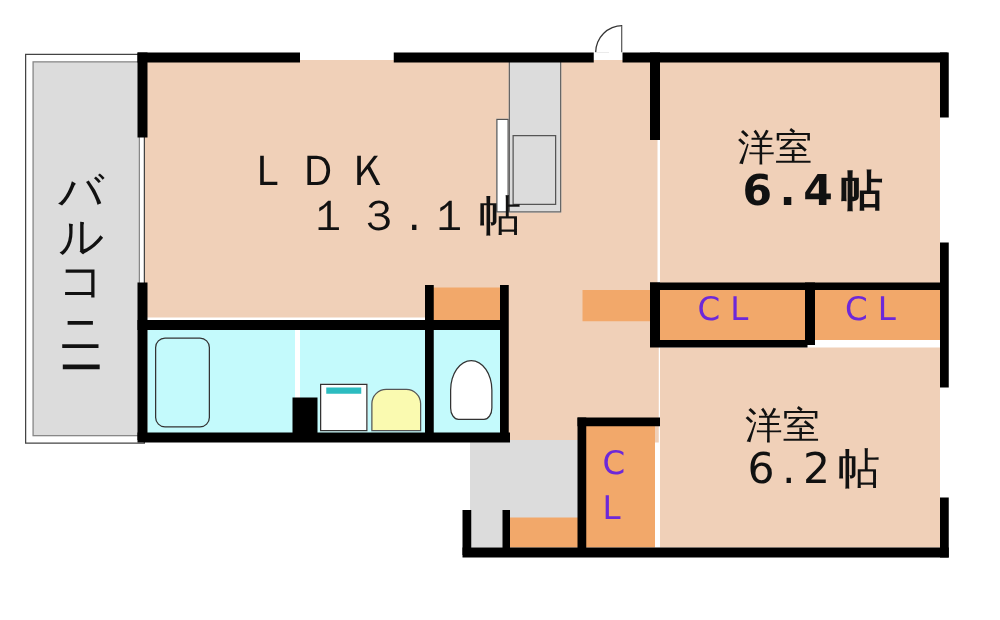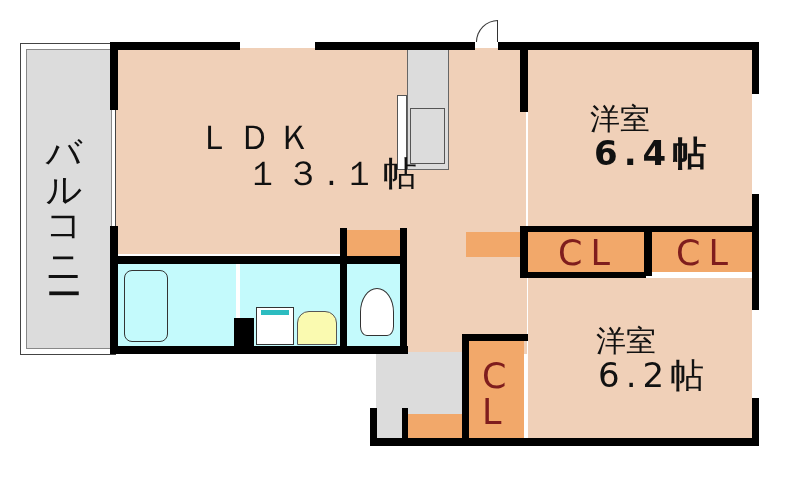--- a/index.html
+++ b/index.html
@@ -1,21 +1,21 @@
 <!DOCTYPE html>
 <html><head>
 <meta charset="utf-8">
 <style>
   html,body{margin:0;padding:0;background:#fff;}
   body{width:800px;height:496px;position:relative;overflow:hidden;font-family:"DejaVu Sans","Liberation Sans",sans-serif;}
   .abs{position:absolute;box-sizing:border-box;}
   .wall{position:absolute;background:#000;}
   .room{position:absolute;}
   .lbl{position:absolute;color:#111;font-size:34px;line-height:38px;letter-spacing:6px;white-space:pre;}
-  .cl{position:absolute;color:#7f1d1d;font-size:35px;letter-spacing:8px;}
+  .cl{position:absolute;color:#6d28d9;font-size:26px;letter-spacing:8px;}
 </style>
 </head>
 <body>
 
 <div class="abs" style="left:20px;top:43px;width:96px;height:312px;border:1px solid #444;background:#fff;"></div>
 <div class="abs" style="left:26px;top:49px;width:86px;height:300px;background:#dcdcdc;border:1px solid #888;"></div>
 <div class="abs" style="left:46px;top:112px;width:40px;font-size:36px;line-height:44px;writing-mode:vertical-rl;color:#111;">バルコニー</div>
 
 <div class="room" style="left:116px;top:48px;width:410px;height:206px;background:#f0d0b8;"></div>
 

